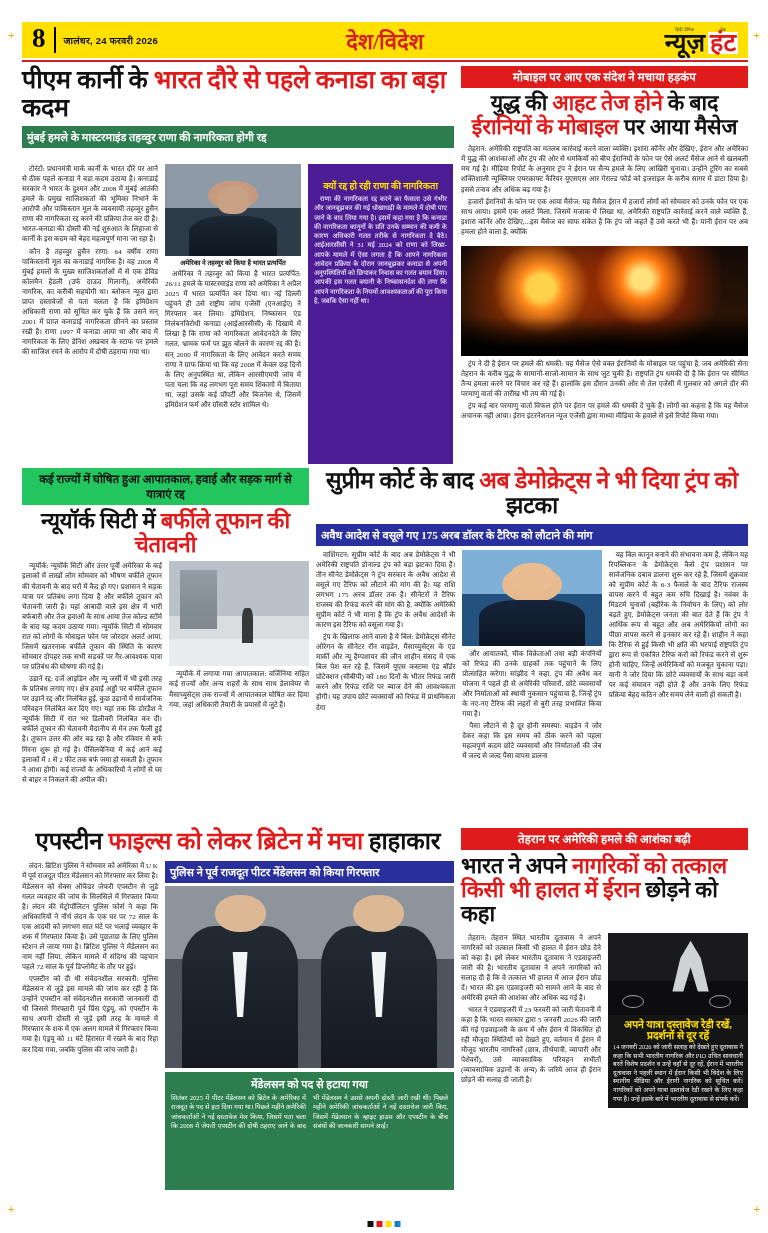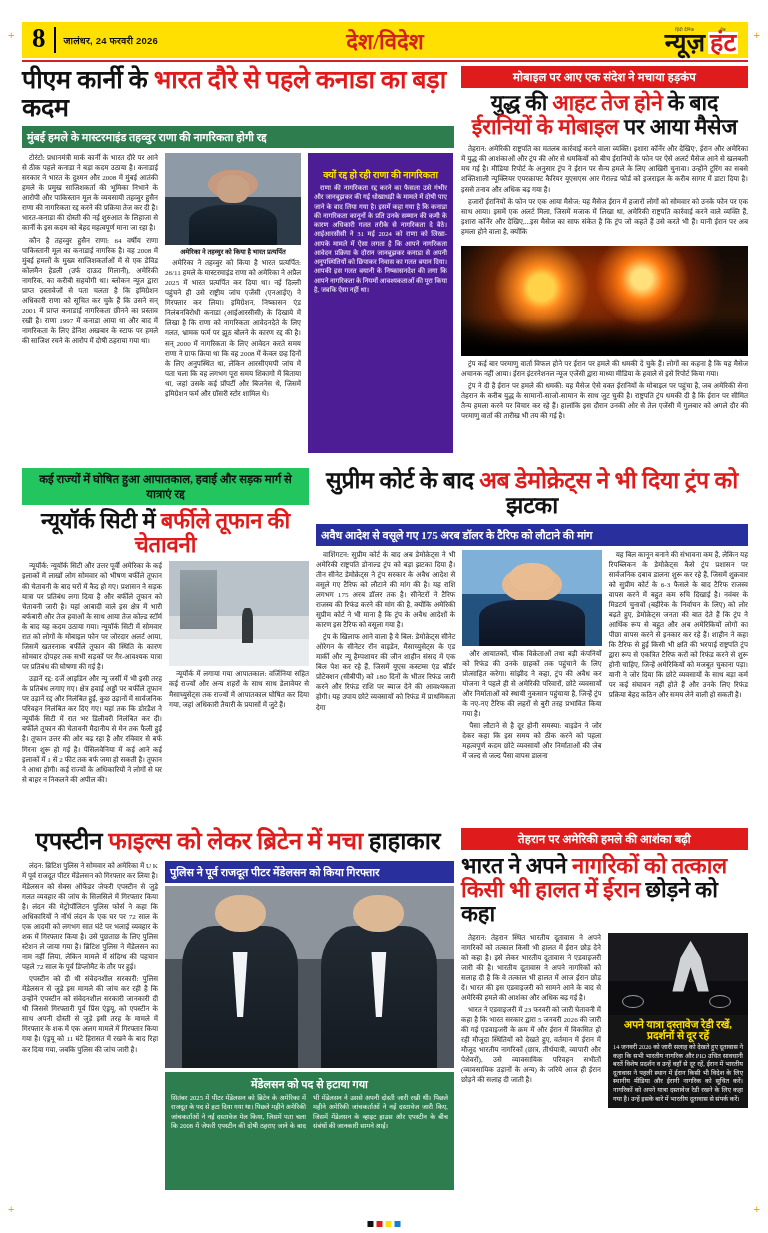--- a/index.html
+++ b/index.html
@@ -218,21 +218,21 @@
       </div>
     </div>
   </div>
   <div class="rule-top"></div>
 
   <div style="position:absolute; left:22px; top:66px; width:432px;">
     <div class="headline" style="font-size:25px; padding-bottom:5px;">
       <span>पीएम कार्नी के </span><span class="hl">भारत दौरे से पहले कनाडा का बड़ा </span><span>कदम</span>
     </div>
     <div class="subbar green">मुंबई हमले के मास्टरमाइंड तहव्वुर राणा की नागरिकता होगी रद्द</div>
-    <div class="cols" style="margin-top:5px;">
+    <div class="cols" style="margin-top:16px;">
       <div class="col" style="width:136px; flex:0 0 136px;">
         <div class="col-text">
           <p>टोरंटो: प्रधानमंत्री मार्क कार्नी के भारत दौरे पर आने से ठीक पहले कनाडा ने बड़ा कदम उठाया है। कनाडाई सरकार ने भारत के दुश्मन और 2008 में मुंबई आतंकी हमले के प्रमुख साजिशकर्ता की भूमिका निभाने के आरोपी और पाकिस्तान मूल के व्यवसायी तहव्वुर हुसैन राणा की नागरिकता रद्द करने की प्रक्रिया तेज कर दी है। भारत-कनाडा की दोस्ती की नई शुरुआत के लिहाजा से कार्नी के इस कदम को बेहद महत्वपूर्ण माना जा रहा है।</p>
           <p>कौन है तहव्वुर हुसैन राणा: 64 वर्षीय राणा पाकिस्तानी मूल का कनाडाई नागरिक है। वह 2008 में मुंबई हमलों के मुख्य साजिशकर्ताओं में से एक डेविड कोलमैन हेडली (उर्फ दाऊद गिलानी), अमेरिकी नागरिक, का करीबी सहयोगी था। ब्लोकन न्यूज द्वारा प्राप्त दस्तावेजों से पता चलता है कि इमिग्रेशन अधिकारी राणा को सूचित कर चुके हैं कि उसने सन् 2001 में प्राप्त कनाडाई नागरिकता छीनने का प्रस्ताव रखी है। राणा 1997 में कनाडा आया था और बाद में नागरिकता के लिए डेनिश अखबार के स्टाफ पर हमले की साजिश रचने के आरोप में दोषी ठहराया गया था।</p>
         </div>
       </div>
       <div class="col" style="width:136px; flex:0 0 136px;">
         <div class="photo ph-carney" style="height:92px;"></div>
         <div class="cap">अमेरिका ने तहव्वुर को किया है भारत प्रत्यर्पित</div>
         <div class="col-text" style="margin-top:2px;">
@@ -259,22 +259,22 @@
     <div class="cols" style="margin-top:4px;flex-direction:column;">
       <div class="col">
         <div class="col-text">
           <p>तेहरान: अमेरिकी राष्ट्रपति का मतलब कार्रवाई करने वाला व्यक्ति। इशारा कॉर्नेर और देखिए', ईरान और अमेरिका में युद्ध की आशंकाओं और ट्रंप की ओर से धमकियों को बीच ईरानियों के फोन पर ऐसे अलर्ट मैसेज आने से खलबली मच गई है। मीडिया रिपोर्ट के अनुसार ट्रंप ने ईरान पर सैन्य हमले के लिए आखिरी चुनावा। उन्होंने टूरिंग का सबसे शक्तिशाली न्यूक्लियर एयरक्राफ्ट कैरियर यूएसएस आर गेराल्ड फोर्ड को इजराइल के करीब सागर में डाटा दिया है। इससे तनाव और अधिक बढ़ गया है।</p>
           <p>हजारों ईरानियों के फोन पर एक आया मैसेज: यह मैसेज ईरान में हजारों लोगों को सोमवार को उनके फोन पर एक साथ आया। इसमें एक अलर्ट मिला, जिसमें मजाक में लिखा था, अमेरिकी राष्ट्रपति कार्रवाई करने वाले व्यक्ति हैं, इशारा कॉर्नेर और देखिए,...इस मैसेज का साफ संकेत है कि ट्रंप जो कहते हैं उसे करते भी हैं। यानी ईरान पर अब हमला होने वाला है, क्योंकि</p>
         </div>
       </div>
       <div class="col">
         <div class="photo ph-fire" style="height:110px;"></div>
         <div class="col-text" style="margin-top:3px;">
+          <p>ट्रंप ने दी है ईरान पर हमले की धमकी: यह मैसेज ऐसे वक्त ईरानियों के मोबाइल पर पहुंचा है, जब अमेरिकी सेना तेहरान के करीब युद्ध के सामानों-साजो-सामान के साथ जुट चुकी है। राष्ट्रपति ट्रंप धमकी दी है कि ईरान पर सीमित तैन्य हमला करने पर विचार कर रहे हैं। हालांकि इस दौरान उनकी ओर से तेल एजेंसी में गुलबार को अगले दौर की परमाणु वार्ता की तारीख भी तय की गई है।</p>
           <p>ट्रंप कई बार परमाणु वार्ता विफल होने पर ईरान पर हमले की धमकी दे चुके हैं। लोगों का कहना है कि यह मैसेज अचानक नहीं आया। ईरान इंटरनेशनल न्यूज एजेंसी द्वारा माध्या मीडिया के हवाले से इसे रिपोर्ट किया गया।</p>
-          <p>ट्रंप ने दी है ईरान पर हमले की धमकी: यह मैसेज ऐसे वक्त ईरानियों के मोबाइल पर पहुंचा है, जब अमेरिकी सेना तेहरान के करीब युद्ध के सामानों-साजो-सामान के साथ जुट चुकी है। राष्ट्रपति ट्रंप धमकी दी है कि ईरान पर सीमित तैन्य हमला करने पर विचार कर रहे हैं। हालांकि इस दौरान उनकी ओर से तेल एजेंसी में गुलबार को अगले दौर की परमाणु वार्ता की तारीख भी तय की गई है।</p>
         </div>
       </div>
     </div>
   </div>
 
   <div style="position:absolute; left:22px; top:468px; width:287px;">
     <div class="kicker-yellow">कई राज्यों में घोषित हुआ आपातकाल, हवाई और सड़क मार्ग से यात्राएं रद्द</div>
     <div class="headline" style="font-size:22px; padding:4px 0 4px; text-align:center;">
       <span>न्यूयॉर्क सिटी में </span><span class="hl">बर्फीले तूफान की चेतावनी</span>
     </div>

